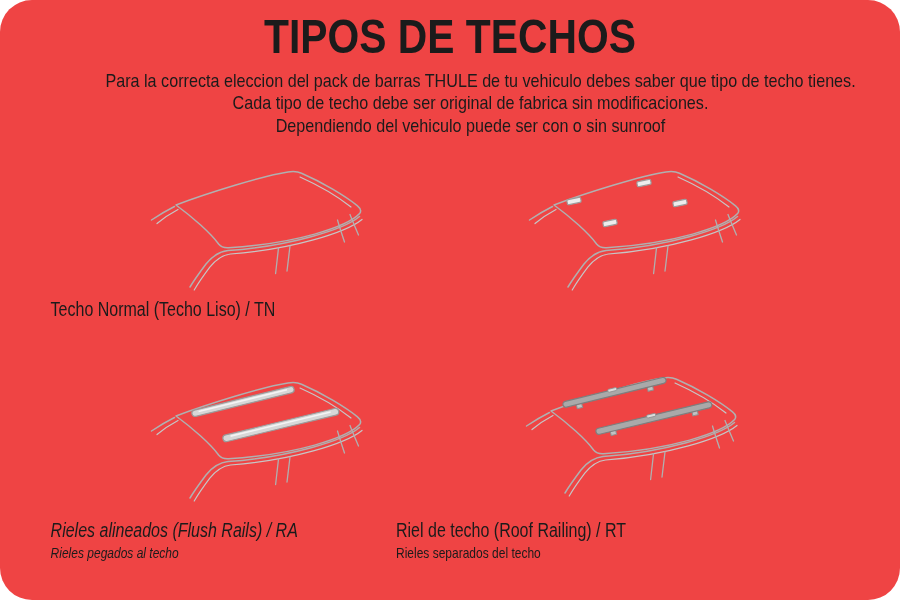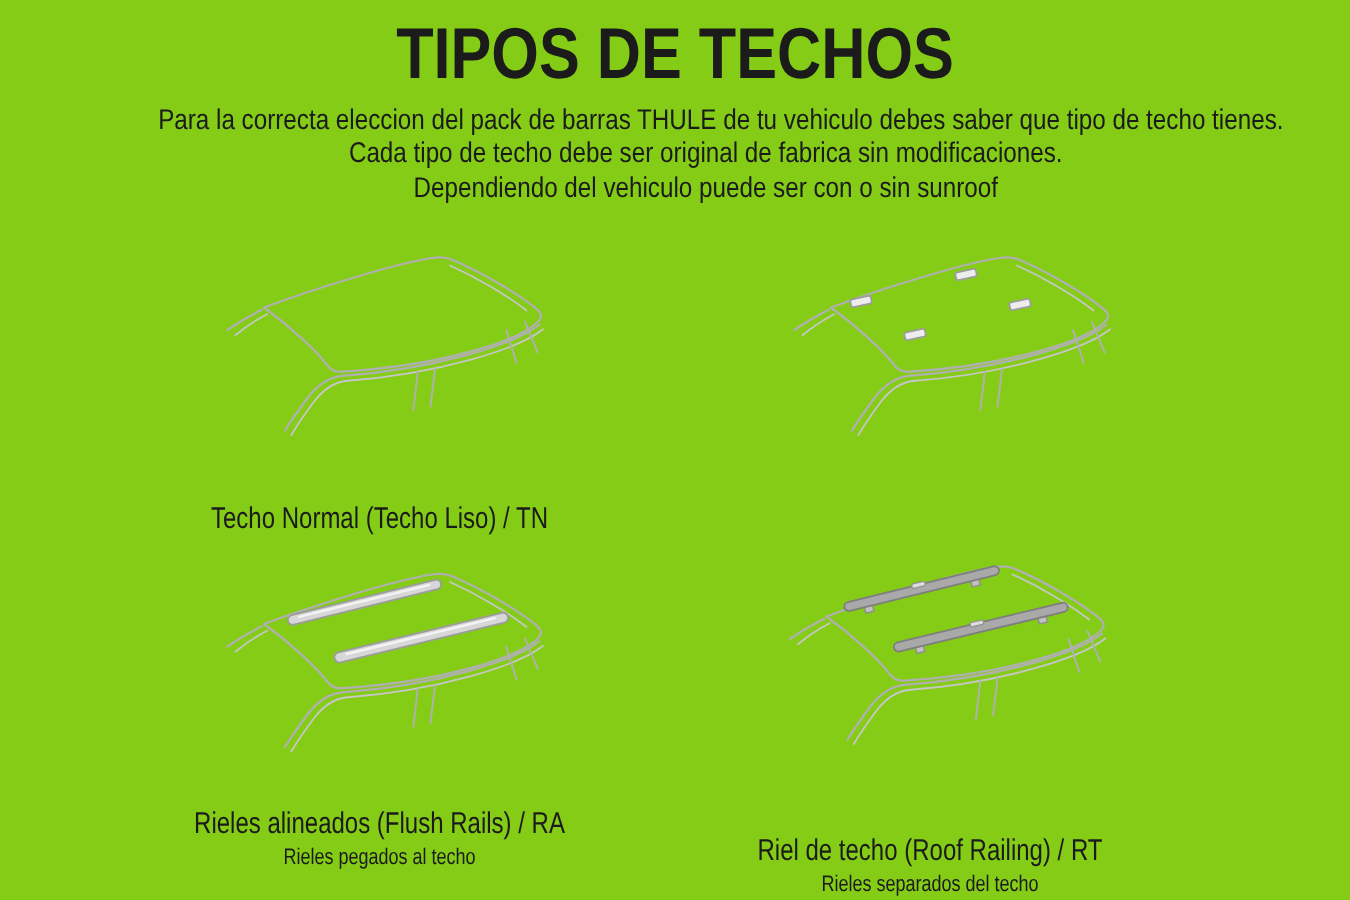--- a/index.html
+++ b/index.html
@@ -11,21 +11,22 @@
     width: 900px;
     height: 600px;
     overflow: hidden;
     position: relative;
     font-family: "Liberation Sans", sans-serif;
     color: #1b1b1b;
   }
   .page {
     position: absolute;
     inset: 0;
-    background: #84cc16;
+    background: #ef4444;
+    border-radius: 32px;
   }
   .page-title {
     position: absolute;
     left: 0; right: 0;
     top: 12px;
     margin: 0;
     text-align: center;
     font-size: 48px;
     line-height: 50px;
     font-weight: bold;
@@ -61,26 +62,24 @@
     width: 300px;
     height: 145px;
   }
   #card-tn .drawing { left: 120px; }
   #card-pf .drawing { left: 158px; }
   #card-ra .drawing { left: 120px; }
   #card-rt .drawing { left: 155px; }
   .labels {
     position: absolute;
     left: 0; right: 0;
-    text-align: center;
-    margin-top: 37px;
   }
   #card-tn .labels { top: 140px; }
   #card-pf .labels { top: 140px; }
-  #card-ra .labels { top: 132px; }
+  #card-ra .labels { top: 150px; font-style: italic; }
   #card-rt .labels { top: 155px; }
   .label-main {
     font-size: 20px;
     line-height: 24px;
     white-space: nowrap;
     transform: scaleX(0.8);
     transform-origin: 50% 0;
   }
   .label-sub {
     font-size: 15px;

